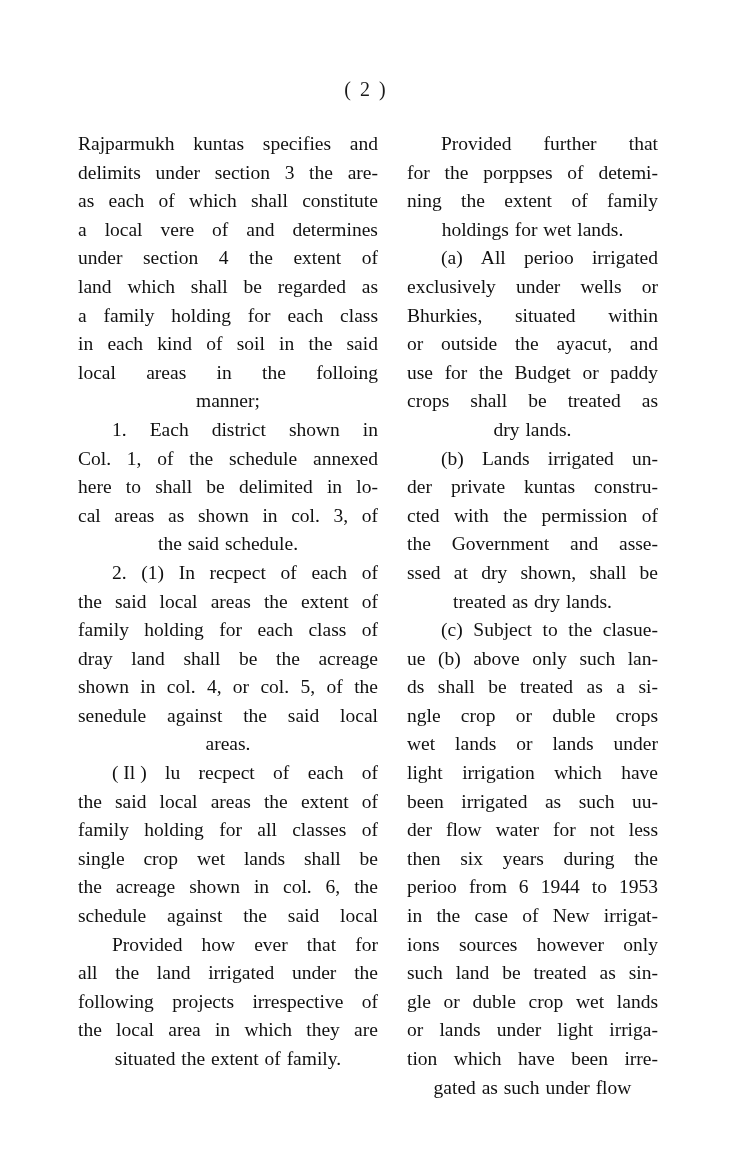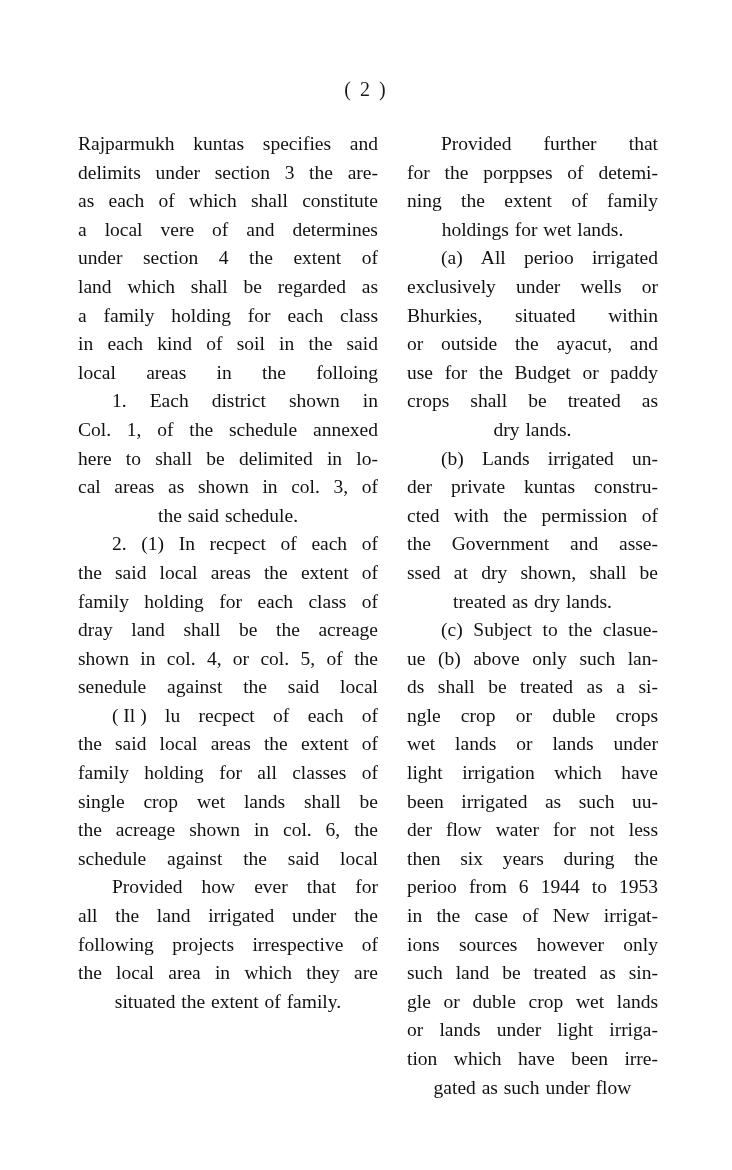--- a/index.html
+++ b/index.html
@@ -153,20 +153,23 @@
             <span class="w">the</span>
             <span class="w">said</span>
           </div>
           <div class="line just">
             <span class="w">local</span>
             <span class="w">areas</span>
             <span class="w">in</span>
             <span class="w">the</span>
             <span class="w">folloing</span>
           </div>
+          <div class="line last">
+            <span class="w">manner;</span>
+          </div>
         </div>
         <div class="para">
           <div class="line just indent">
             <span class="w">1.</span>
             <span class="w">Each</span>
             <span class="w">district</span>
             <span class="w">shown</span>
             <span class="w">in</span>
           </div>
           <div class="line just">
@@ -247,20 +250,23 @@
             <span class="w">5,</span>
             <span class="w">of</span>
             <span class="w">the</span>
           </div>
           <div class="line just">
             <span class="w">senedule</span>
             <span class="w">against</span>
             <span class="w">the</span>
             <span class="w">said</span>
             <span class="w">local</span>
+          </div>
+          <div class="line last">
+            <span class="w">areas.</span>
           </div>
         </div>
         <div class="para">
           <div class="line just indent">
             <span class="w">( Il )</span>
             <span class="w">lu</span>
             <span class="w">recpect</span>
             <span class="w">of</span>
             <span class="w">each</span>
             <span class="w">of</span>

